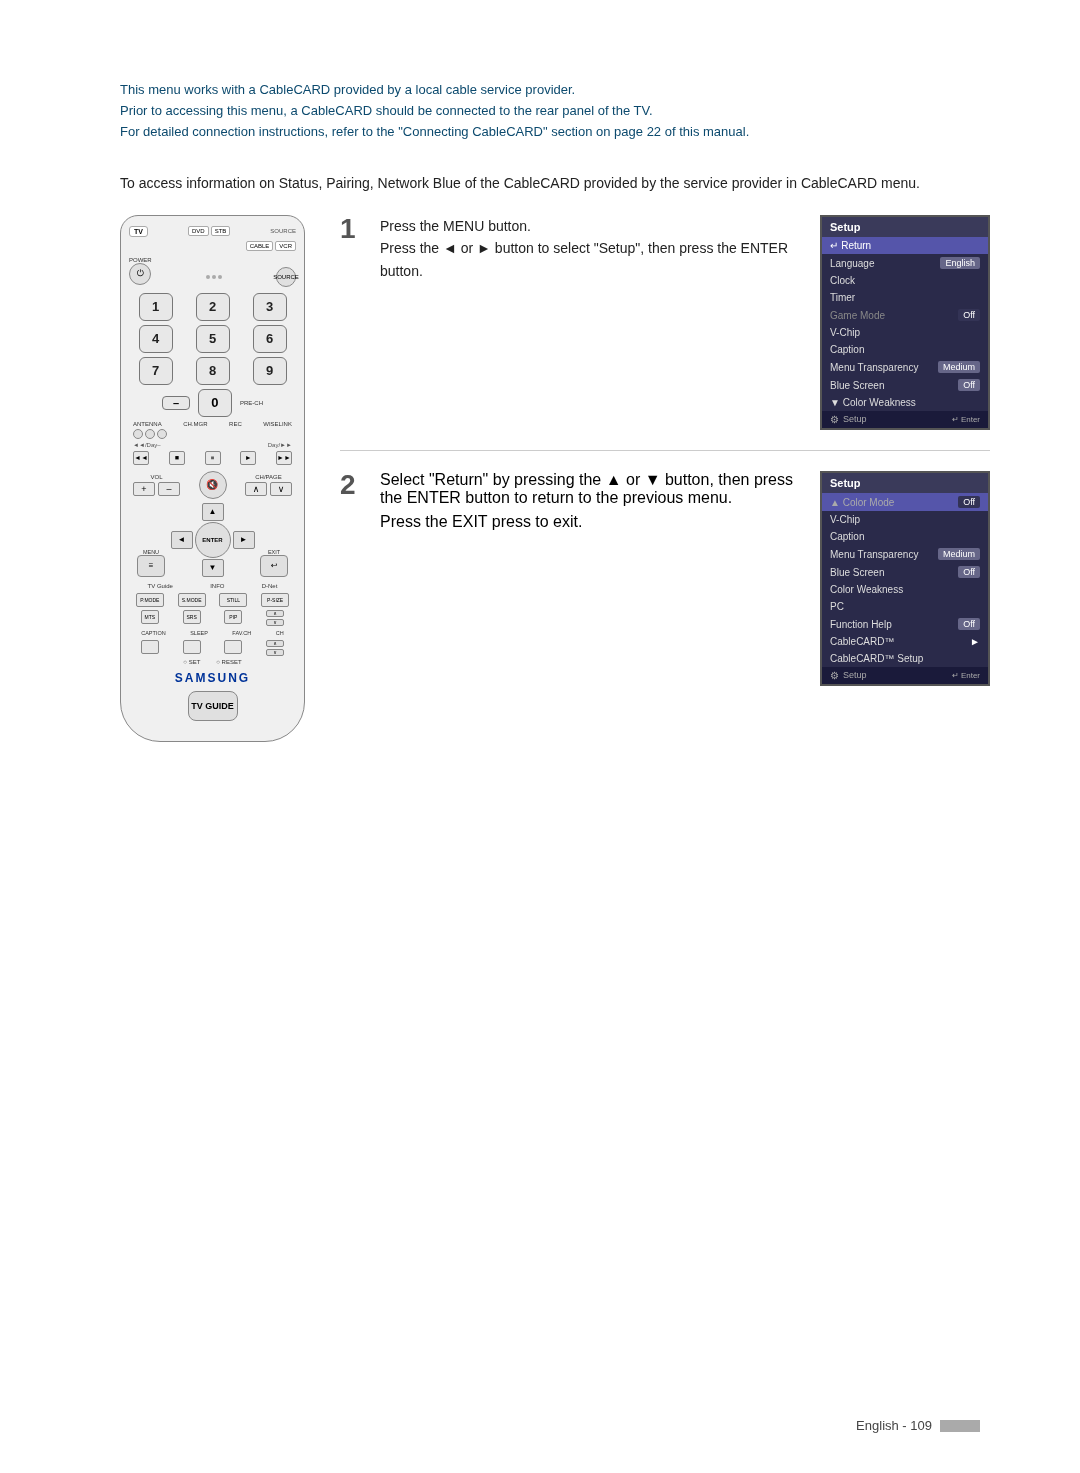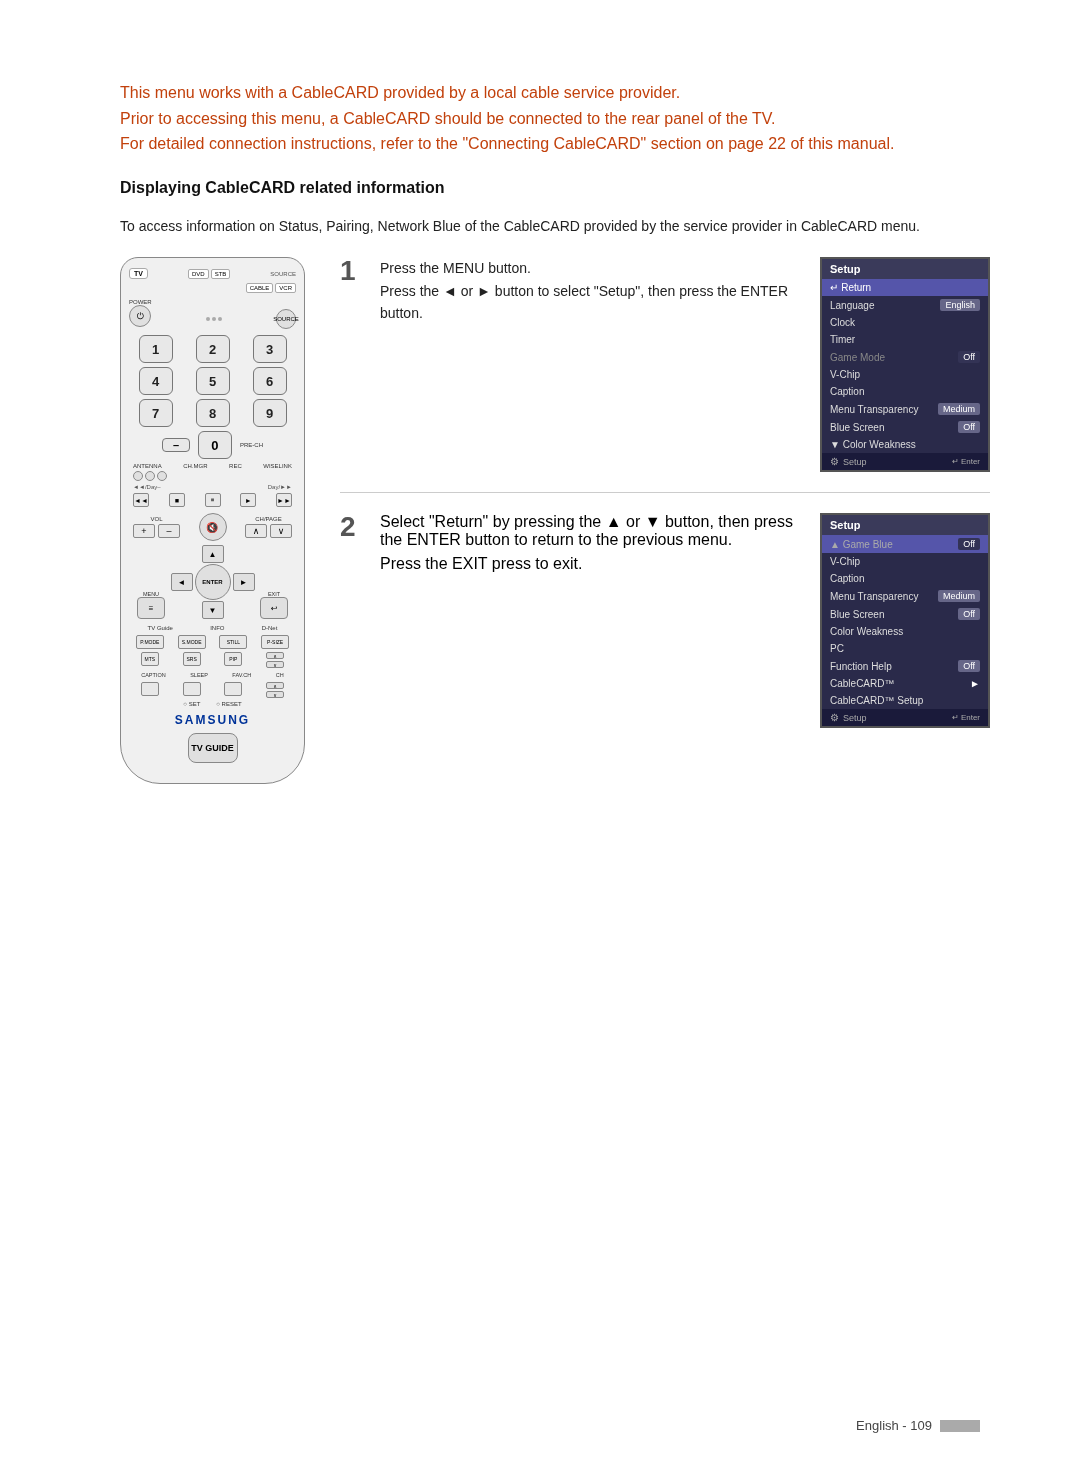--- a/index.html
+++ b/index.html
@@ -17,24 +17,24 @@
     }
 
     .page-title {
       font-size: 32px;
       font-weight: bold;
       margin-bottom: 28px;
       font-family: Arial, Helvetica, sans-serif;
     }
 
     .intro-text {
-      font-size: 16px;
+      font-size: 13px;
       line-height: 1.6;
-      margin-bottom: 22px;
-      color: #c2410c;
+      margin-bottom: 30px;
+      color: #0c4a6e;
     }
 
     .section-title {
       font-size: 16px;
       font-weight: bold;
       margin-bottom: 18px;
       color: #111;
     }
 
     .sub-text {
@@ -461,21 +461,21 @@
       background: #3a3a5a;
       color: #ffffff;
       font-size: 11px;
       font-weight: bold;
       padding: 4px 8px;
     }
 
     .tv-menu-item {
       display: flex;
       justify-content: space-between;
-      align-items: center;
+      align-items: flex-end;
       padding: 3px 8px;
       font-size: 10px;
       color: #ddd;
     }
 
     .tv-menu-item.highlighted {
       background: #5555aa;
       color: #fff;
     }
 
@@ -550,21 +550,20 @@
 
 <div class="page-content">
 
 
   <p class="intro-text">
     This menu works with a CableCARD provided by a local cable service provider.<br>
     Prior to accessing this menu, a CableCARD should be connected to the rear panel of the TV.<br>
     For detailed connection instructions, refer to the "Connecting CableCARD" section on page 22 of this manual.
   </p>
 
-  <h2 class="section-title">Displaying CableCARD related information</h2>
 
   <p class="sub-text">To access information on Status, Pairing, Network Blue of the CableCARD provided by the service provider in CableCARD menu.</p>
 
   <div class="main-area">
 
     <div class="remote-container">
       <div class="remote">
 
         <div class="remote-top">
           <span class="tv-label">TV</span>
@@ -799,21 +798,21 @@
       <div class="step2-row">
         <div class="step-number">2</div>
         <div class="step2-text">
           <p style="margin-bottom:6px;">Select "Return" by pressing the ▲ or ▼ button, then press the ENTER button to return to the previous menu.</p>
           <p>Press the EXIT press to exit.</p>
         </div>
         <div class="step2-screen-wrap">
           <div class="tv-screen">
             <div class="tv-screen-header">Setup</div>
             <div class="tv-menu-item highlighted" style="color:#aaa;">
-              <span>▲ Game Blue</span>
+              <span>▲ Color Mode</span>
               <span class="tv-menu-value dark">Off</span>
             </div>
             <div class="tv-menu-item">
               <span>V-Chip</span>
             </div>
             <div class="tv-menu-item">
               <span>Caption</span>
             </div>
             <div class="tv-menu-item">
               <span>Menu Transparency</span>

